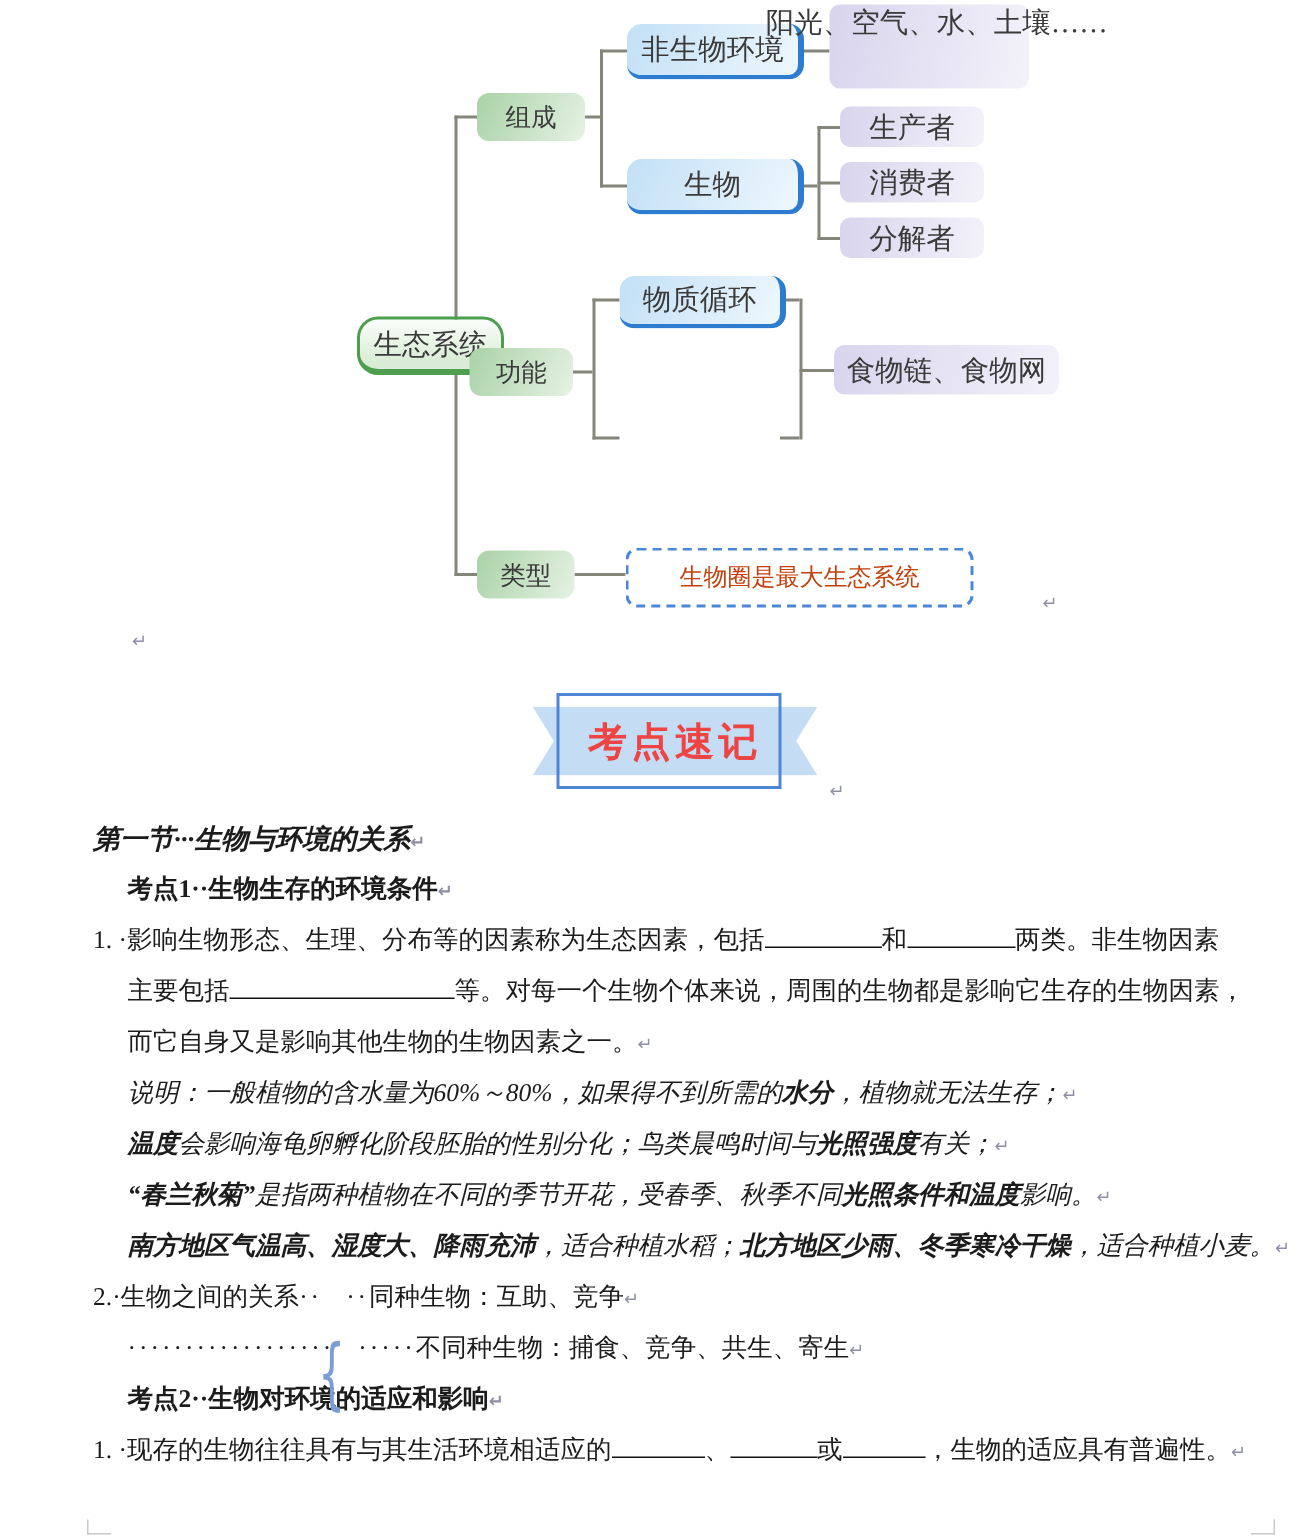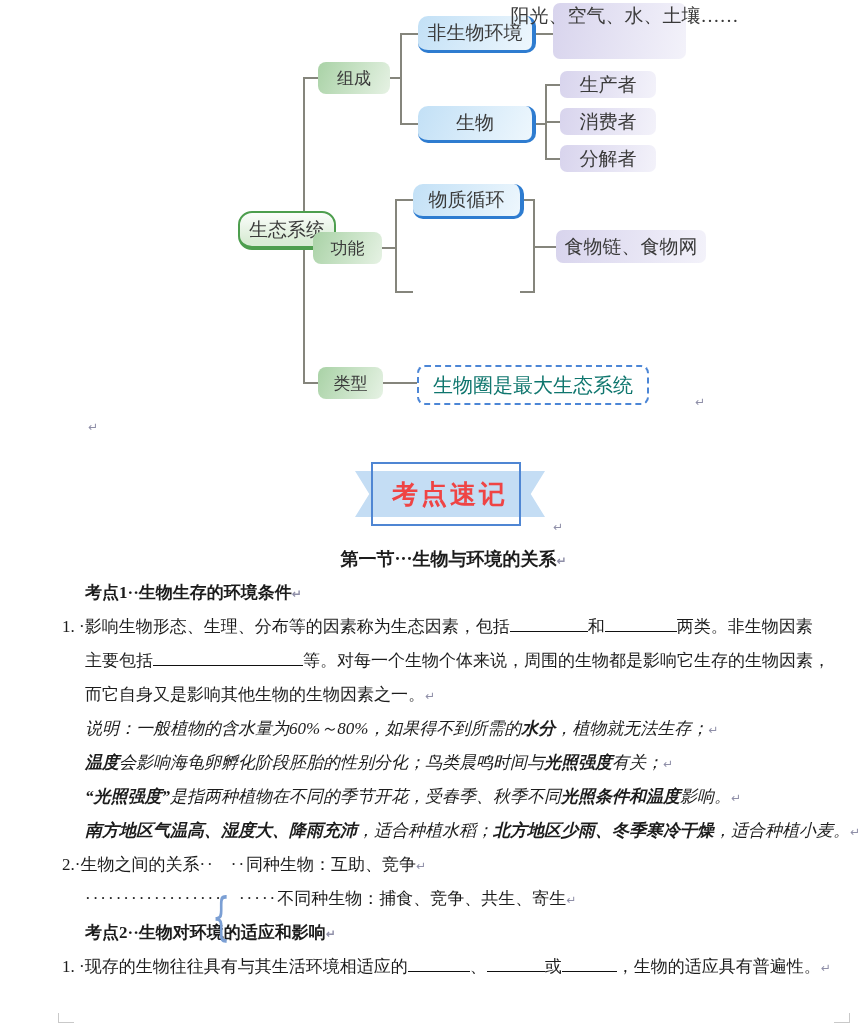--- a/index.html
+++ b/index.html
@@ -8,38 +8,38 @@
   
   .mindmap{position:absolute;left:0;top:0;width:866px;height:440px;}
   .node{position:absolute;display:flex;align-items:center;justify-content:center;
         font-size:19px;color:#3a3a3a;white-space:nowrap;}
   .root{background:linear-gradient(180deg,#fbfdfb 0%,#d9ecd5 85%);
         border:2px solid #4d9e4e;border-bottom-width:4px;border-radius:14px;font-size:19px;margin-left:44px;}
   .g1{background:linear-gradient(115deg,#a9d2a6 0%,#e6f2e4 100%);border-radius:8px;font-size:17px;}
   .blue{background:linear-gradient(115deg,#c2e0f6 0%,#eef7fd 100%);
         border-right:4px solid #2e7cd0;border-bottom:3px solid #2e7cd0;border-radius:10px;font-family:Liberation Serif, serif;}
   .lav{background:linear-gradient(100deg,#d8d4ed 0%,#f3f2fa 100%);border-radius:7px;}
-  .dashedbox{border:2px dashed #4c86d6;border-radius:8px;background:#fff;font-size:20px;color:#0f766e;}
+  .dashedbox{border:2px dashed #4c86d6;border-radius:8px;background:#fff;font-size:16px;color:#c2410c;}
   .multi{align-items:flex-start;justify-content:center;padding-left:10px;line-height:26px;}
   .hl{position:absolute;height:2px;background:#85857c;}
   .vl{position:absolute;width:2px;background:#85857c;}
   .pmark{position:absolute;font-family:"DejaVu Sans",sans-serif;font-size:12px;color:#8f8fa8;}
   
   .banner{position:absolute;left:355px;top:471px;width:190px;height:46px;}
   .ribbon{position:absolute;inset:0;background:#c4ddf4;
           clip-path:polygon(0 0,100% 0,92.5% 50%,100% 100%,0 100%,7.5% 50%);}
   .ribbon-frame{position:absolute;left:16px;right:24px;top:-9px;bottom:-9px;
           border:2px solid #4f86d3;background:transparent;}
   .ribbon-label{position:absolute;inset:0;display:flex;align-items:center;justify-content:center;
           font-family:"Liberation Sans",sans-serif;font-weight:bold;font-size:26px;
           letter-spacing:3px;color:#ef4444;}
   
   .content{position:absolute;left:62px;top:542px;width:783px;}
   .line{height:34px;line-height:34px;font-size:17px;white-space:nowrap;}
-  .center{text-align:center;}
+  .center{text-align:left;font-style:italic;}
   .ind{padding-left:23px;}
   .b{font-weight:bold;}
   .it{font-style:italic;}
   .bi{font-weight:bold;font-style:italic;}
   .bk{display:inline-block;border-bottom:1.5px solid #111;height:15px;vertical-align:baseline;}
   .w78{width:78px}.w72{width:72px}.w150{width:150px}.w62{width:62px}.w58{width:58px}.w55{width:55px}
   .dots{letter-spacing:2px;color:#222;}
   .spacer{display:inline-block;width:16px;}
   .ipmark{font-family:"DejaVu Sans",sans-serif;font-size:12px;color:#8f8fa8;}
   .brace{position:absolute;left:150px;top:346px;width:18px;height:56px;
@@ -126,21 +126,21 @@
 
     <div class="line ind"><span>主要包括</span><span class="bk w150"></span><span>等。对每一个生物个体来说，周围的生物都是影响它生存的生物因素，</span></div>
 
     <div class="line ind"><span>而它自身又是影响其他生物的生物因素之一。</span><span class="ipmark">↵</span></div>
 
     <div class="line ind it"><span>说明：一般植物的含水量为60%～80%，如果得不到所需的</span><span class="bi">水分</span><span>，植物就无法生存；</span><span class="ipmark" style="font-style:normal">↵</span></div>
 
     <div class="line ind it"><span class="bi">温度</span><span>会影响海龟卵孵化阶段胚胎的性别分化；鸟类晨鸣时间与</span><span class="bi">光照强度</span><span>有关；</span><span class="ipmark" style="font-style:normal">↵</span></div>
 
 
-    <div class="line ind it"><span class="bi">“光照强度”</span><span>是指两种植物在不同的季节开花，受春季、秋季不同</span><span class="bi">光照条件和温度</span><span>影响。</span><span class="ipmark" style="font-style:normal">↵</span></div>
+    <div class="line ind it"><span class="bi">“春兰秋菊”</span><span>是指两种植物在不同的季节开花，受春季、秋季不同</span><span class="bi">光照条件和温度</span><span>影响。</span><span class="ipmark" style="font-style:normal">↵</span></div>
 
     <div class="line ind it"><span class="bi">南方地区气温高、湿度大、降雨充沛</span><span>，适合种植水稻；</span><span class="bi">北方地区少雨、冬季寒冷干燥</span><span>，适合种植小麦。</span><span class="ipmark" style="font-style:normal">↵</span></div>
 
     <div class="line"><span>2.·生物之间的关系</span><span class="dots">··</span><span class="spacer"></span><span class="dots">··</span><span>同种生物：互助、竞争</span><span class="ipmark">↵</span></div>
 
     <div class="line ind"><span class="dots">··················</span><span class="spacer"></span><span class="dots">·····</span><span>不同种生物：捕食、竞争、共生、寄生</span><span class="ipmark">↵</span></div>
 
     <div class="line ind b"><span>考点2··生物对环境的适应和影响</span><span class="ipmark">↵</span></div>
 
     <div class="line"><span>1. ·现存的生物往往具有与其生活环境相适应的</span><span class="bk w62"></span><span>、</span><span class="bk w58"></span><span>或</span><span class="bk w55"></span><span>，生物的适应具有普遍性。</span><span class="ipmark">↵</span></div>

